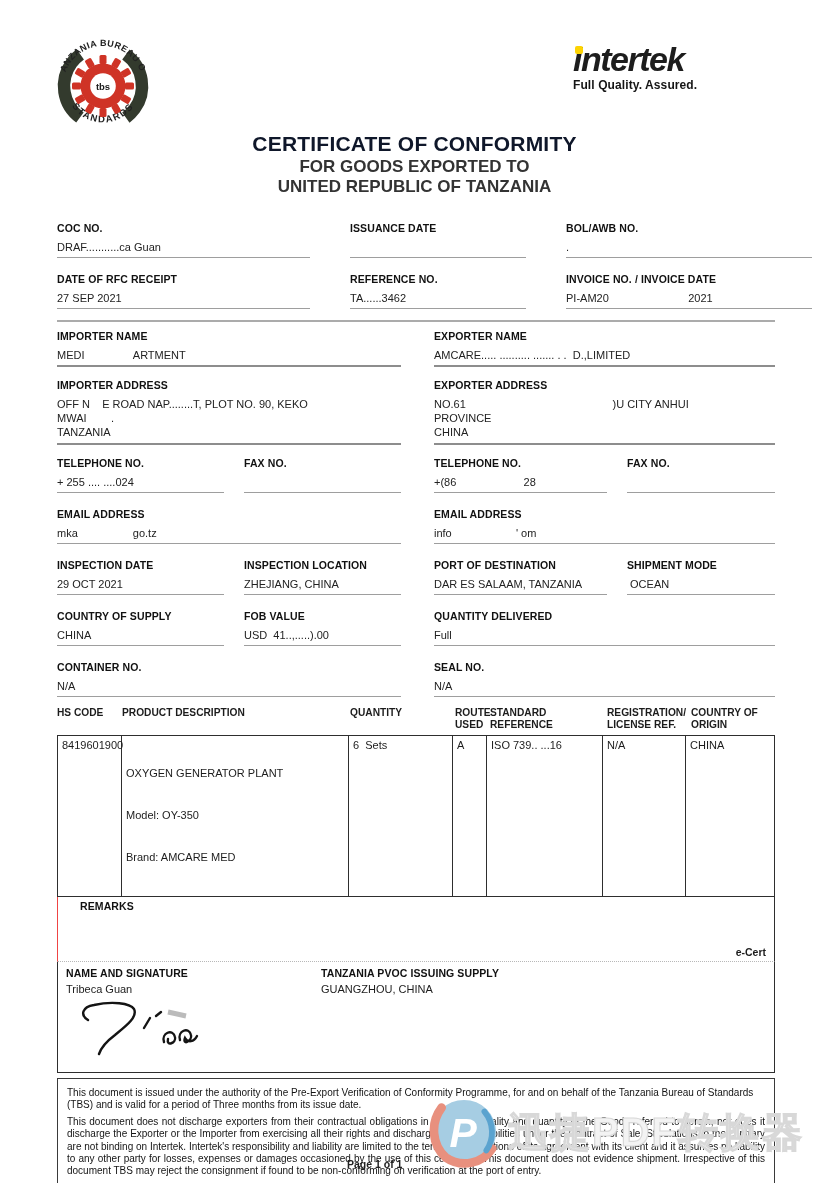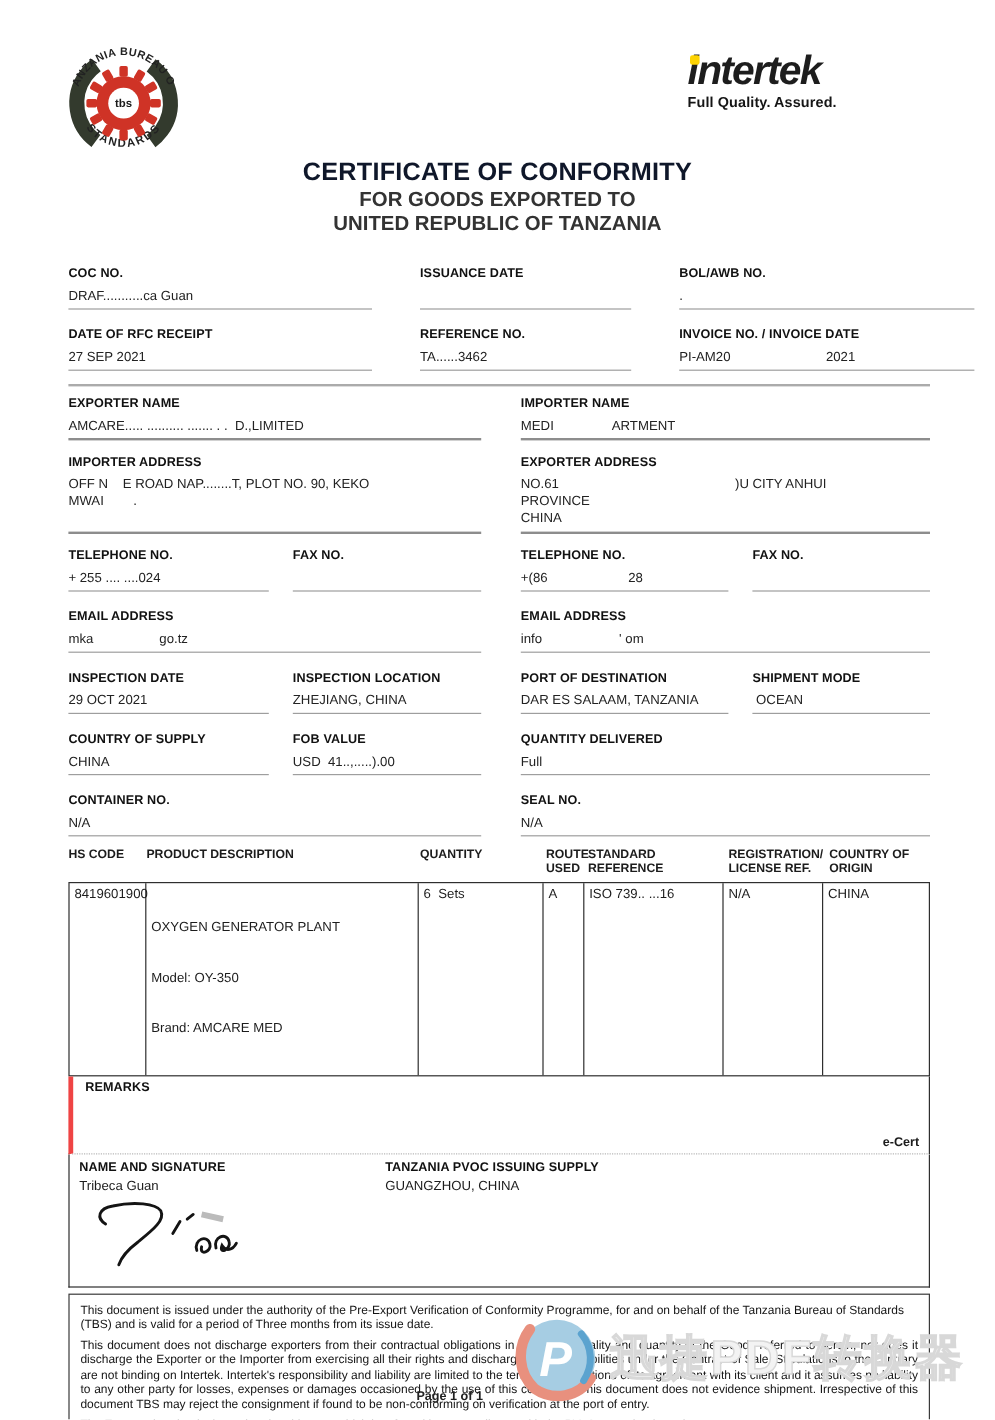--- a/index.html
+++ b/index.html
@@ -31,22 +31,22 @@
   .g2 { display:grid; grid-template-columns:344px 341px; column-gap:33px; }
   .h2L { display:grid; grid-template-columns:167px 157px; column-gap:20px; }
   .h2R { display:grid; grid-template-columns:173px 148px; column-gap:20px; }
   .fulldiv { height:2px; background:#ababab; margin:-4px 0 8px 0; }
   
   .thead { display:grid; grid-template-columns:65px 228px 105px 35px 117px 84px 84px; margin-bottom:4px; }
   .thead .th { font-size:10.2px; font-weight:bold; line-height:12px; padding-right:2px; }
   .trow { display:grid; grid-template-columns:64px 227px 104px 34px 116px 83px 84px; border:1px solid #2e2e2e; }
   .trow .td { font-size:11px; line-height:14px; padding:2px 4px 4px 4px; border-right:1px solid #2e2e2e; min-height:44px; white-space:pre-wrap; }
   .trow .td:last-child { border-right:none; }
-  .remarks { position:relative; border-left:4px solid #ef4444; border-right:1px solid #2e2e2e;
-             border-bottom:1px dotted #b8b8b8; height:58px; padding:3px 10px; }
+  .remarks { position:relative; border-left:1px solid #ef4444; border-right:1px solid #2e2e2e;
+             border-bottom:1px dotted #b8b8b8; height:58px; padding:3px 22px; }
   .remarks .ecert { position:absolute; right:8px; bottom:3px; font-size:10.5px; font-weight:bold; }
   
   .sigbox { border:1px solid #2e2e2e; border-top:none; height:100px; padding:5px 8px; display:flex; }
   .sigcol-l { width:255px; }
   .signame { font-size:11px; line-height:14px; margin-top:2px; }
   .sigsvg { margin:2px 0 0 6px; }
   
   .legal { border:1px solid #3a3a3a; margin-top:5px; padding:4px 9px 6px 9px; }
   .legal p { font-size:10px; line-height:12.4px; margin:4px 0; color:#141414; }
   .legal p.just { text-align:justify; }
@@ -135,34 +135,35 @@
       <div>
         <div class="lbl">INVOICE NO. / INVOICE DATE</div>
         <div class="val">PI-AM20                          2021</div>
       </div>
     </div>
 
     <div class="fulldiv"></div>
 
     <div class="row g2" style="margin-bottom:12px;">
       <div>
+        <div class="lbl">IMPORTER NAME</div>
+        <div class="val thick">MEDI                ARTMENT</div>
+      </div>
+      <div>
         <div class="lbl">EXPORTER NAME</div>
         <div class="val thick">AMCARE..... .......... ....... . .  D.,LIMITED</div>
-      </div>
-      <div>
-        <div class="lbl">IMPORTER NAME</div>
-        <div class="val thick">MEDI                ARTMENT</div>
       </div>
     </div>
 
     <div class="row g2" style="margin-bottom:12px;">
       <div class="addr">
         <div class="lbl">IMPORTER ADDRESS</div>
         <div class="val">OFF N    E ROAD NAP........T, PLOT NO. 90, KEKO</div>
         <div class="val">MWAI        .</div>
+        <div class="val">TANZANIA</div>
       </div>
       <div class="addr">
         <div class="lbl">EXPORTER ADDRESS</div>
         <div class="val">NO.61                                                )U CITY ANHUI</div>
         <div class="val">PROVINCE</div>
         <div class="val">CHINA</div>
       </div>
     </div>
 
     <div class="row g2">

